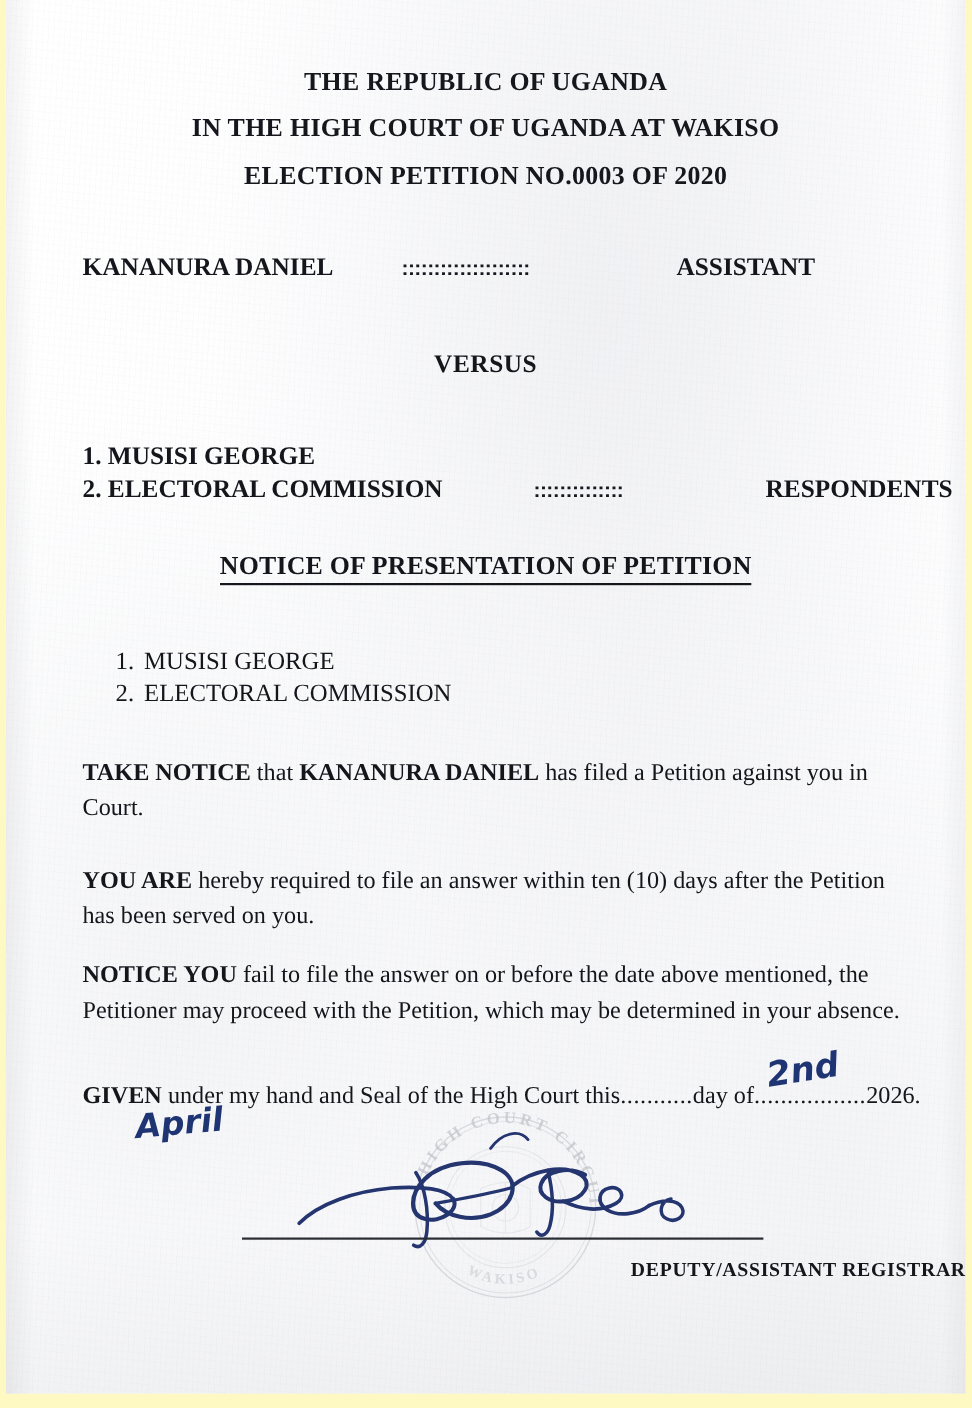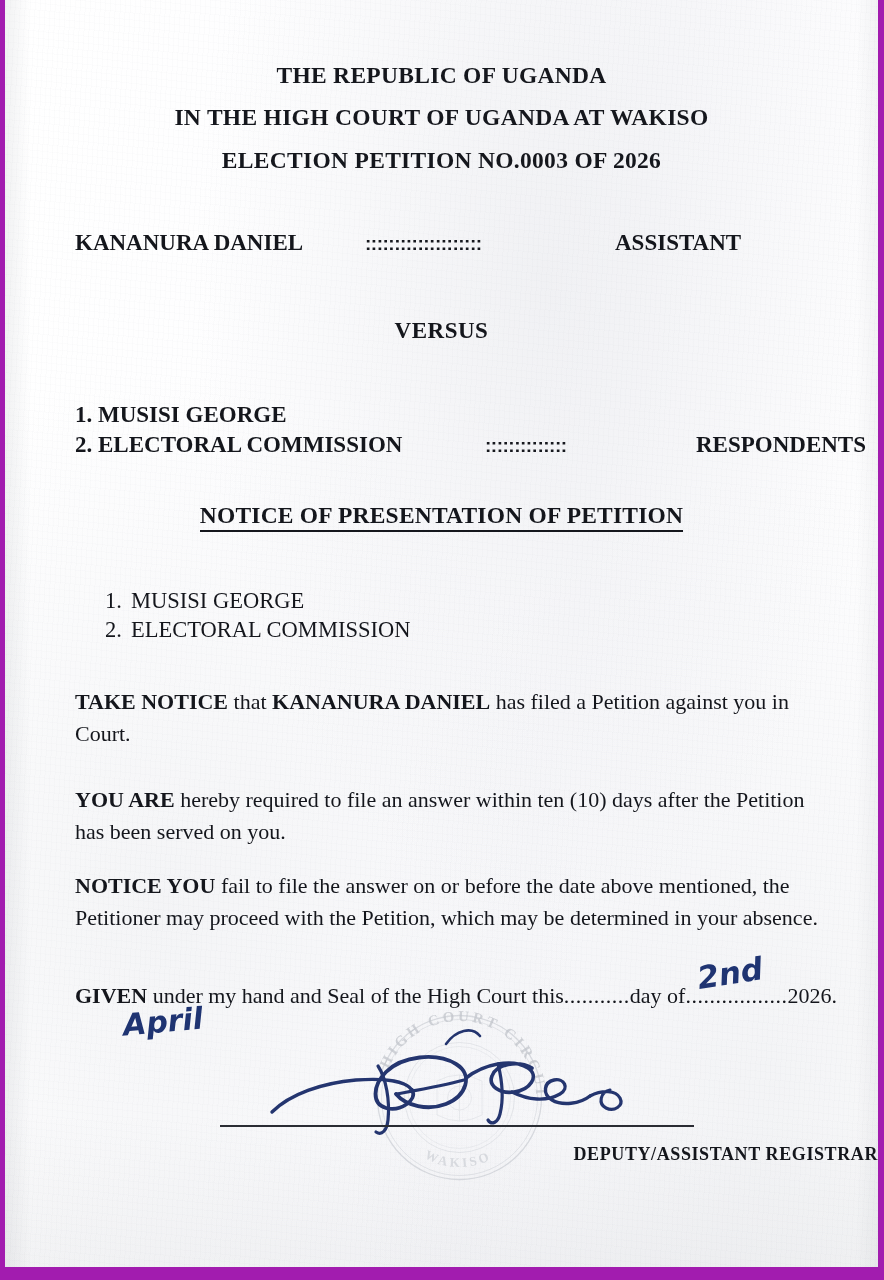--- a/index.html
+++ b/index.html
@@ -13,21 +13,21 @@
     height: 1280px;
     overflow: hidden;
     font-family: "Liberation Serif", "DejaVu Serif", serif;
   }
 
   
   #scan {
     position: relative;
     width: 884px;
     height: 1280px;
-    background: #a21caf;
+    background: #fef9c3;
   }
 
   
   #paper {
     position: absolute;
     left: 5px;
     top: 0px;
     width: 873px;
     height: 1267px;
     background:
@@ -237,21 +237,21 @@
 </style>
 </head>
 <body>
 
 <div id="scan">
   <div id="paper">
     <div class="content">
 
       <div class="hdr" id="hdr1">THE REPUBLIC OF UGANDA</div>
       <div class="hdr" id="hdr2">IN THE HIGH COURT OF UGANDA AT WAKISO</div>
-      <div class="hdr" id="hdr3">ELECTION PETITION NO.0003 OF 2026</div>
+      <div class="hdr" id="hdr3">ELECTION PETITION NO.0003 OF 2020</div>
 
       <div id="party-row">
         <span id="petitioner-name">KANANURA DANIEL</span>
         <span id="petitioner-dots" class="dots-col">::::::::::::::::::::</span>
         <span id="petitioner-role">ASSISTANT</span>
       </div>
 
       <div id="versus">VERSUS</div>
 
       <div id="resp-list">

